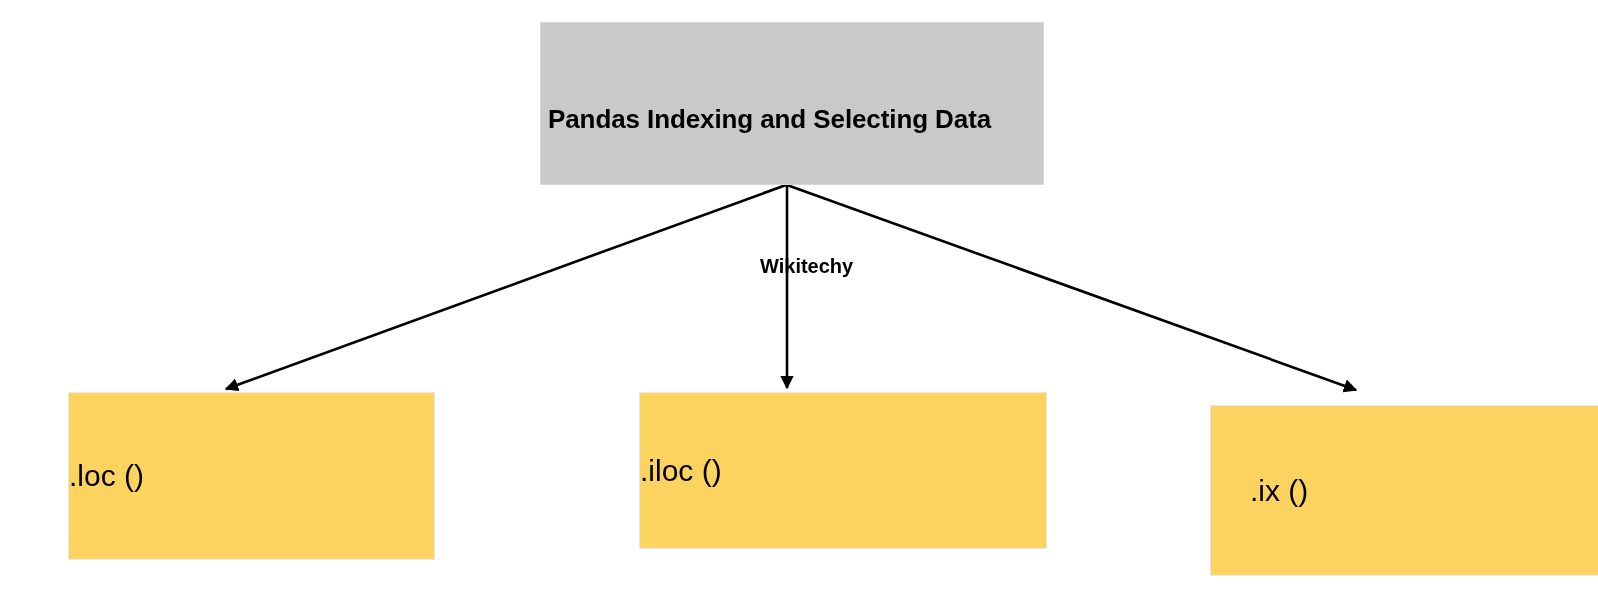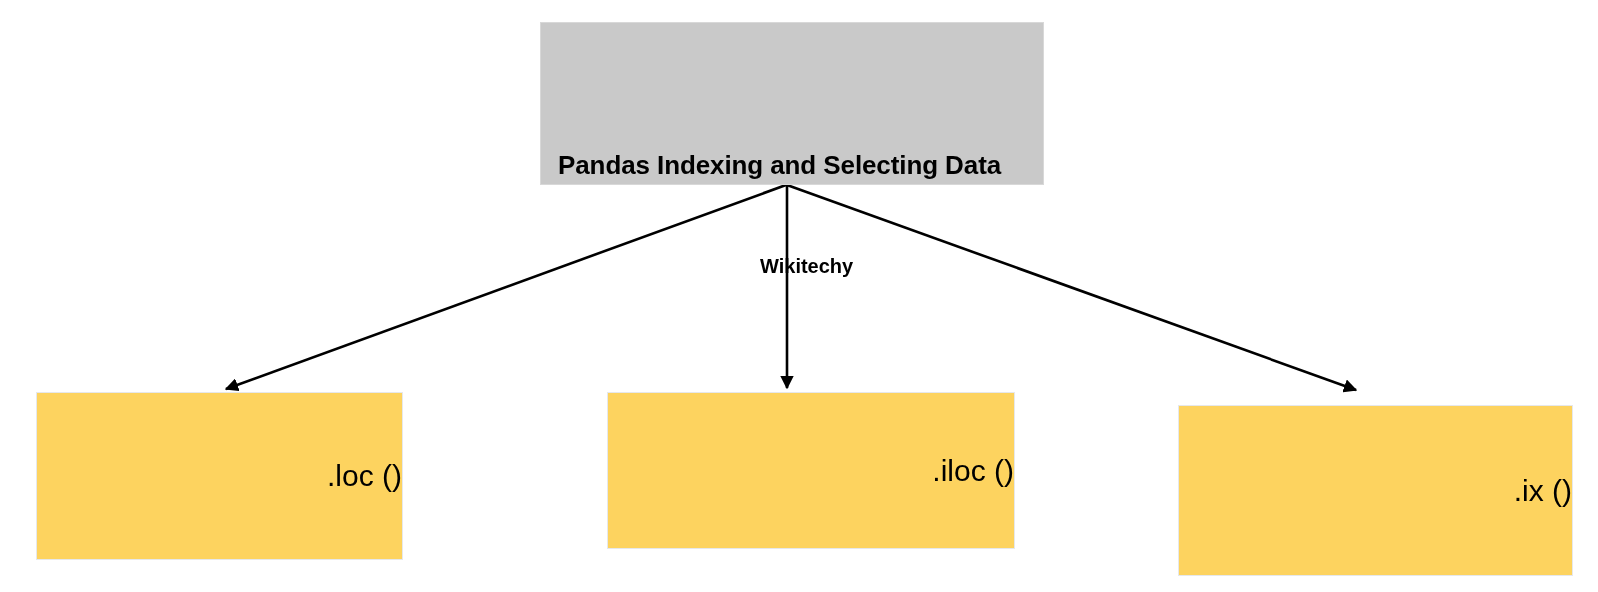--- a/index.html
+++ b/index.html
@@ -30,37 +30,38 @@
     box-sizing: border-box;
     display: flex;
   }
   .node-root {
     left: 540px;
     top: 22px;
     width: 504px;
     height: 163px;
     background: #c9c9c9;
     border: 1px solid #d8d8d8;
-    align-items: flex-end;
+    align-items: center;
     justify-content: flex-start;
-    padding: 32px 18px 0 17px;
+    padding: 32px 18px 0 7px;
   }
   .node-root .node-label {
     font-size: 26px;
     font-weight: bold;
     color: #000000;
     line-height: 1.38;
     letter-spacing: -0.1px;
     text-align: left;
   }
   .node-leaf {
     background: #fdd35f;
     border: 1px solid #e6e8eb;
     align-items: center;
-    justify-content: flex-end;
+    justify-content: flex-start;
+    margin-left: 32px;
   }
   .node-leaf .node-label {
     font-size: 30px;
     font-weight: normal;
     color: #000000;
     line-height: 1;
     text-align: center;
   }
   .node-loc  { left: 36px;   top: 392px; width: 367px; height: 168px; }
   .node-iloc { left: 607px;  top: 392px; width: 408px; height: 157px; }

